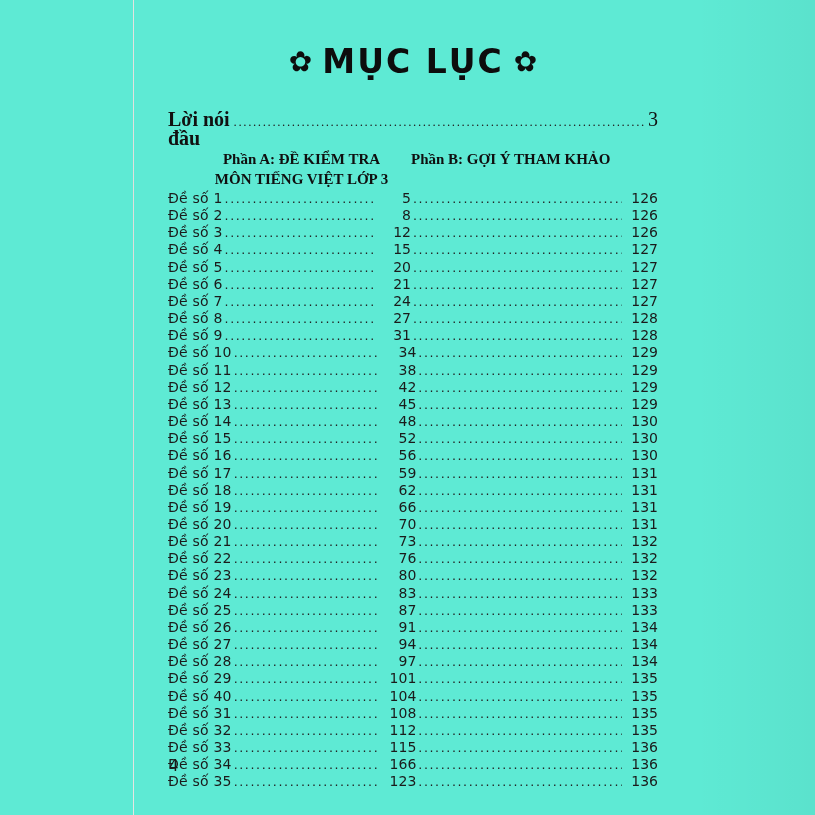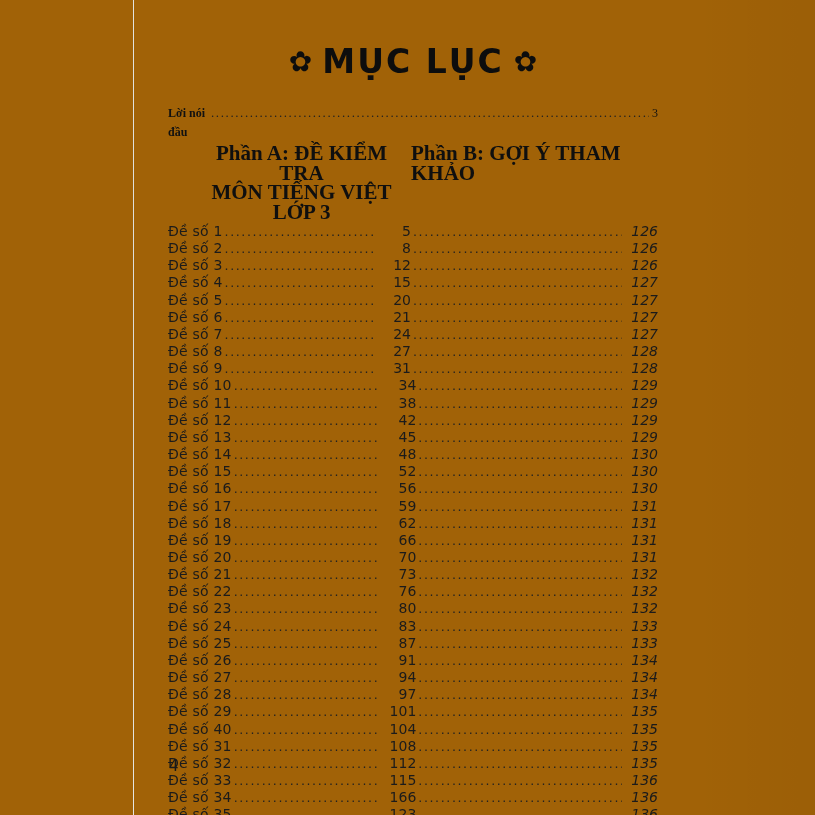--- a/index.html
+++ b/index.html
@@ -2,21 +2,21 @@
 <html><head>
 <meta charset="utf-8">
 <style>
   html, body { margin: 0; padding: 0; }
   body { background: #ffffff; font-family: "DejaVu Sans", sans-serif; }
 
   .scan {
     position: relative;
     width: 815px;
     height: 815px;
-    background: #a16207;
+    background: #5eead4;
     overflow: hidden;
     color: #161616;
   }
 
   
   .page-edge-line {
     position: absolute;
     left: 133px; top: 0; bottom: 0;
     width: 1px;
     background: linear-gradient(to bottom, #e3e3df, #d9d9d4 60%, #e6e6e2);
@@ -51,37 +51,37 @@
     font-size: 28px;
     letter-spacing: 0;
     position: relative;
     top: -2px;
     padding: 0 10px;
   }
 
   .intro-row {
     display: flex;
     align-items: baseline;
-    margin-top: 17px;
+    margin-top: 24px;
     font-family: "Liberation Serif", serif;
     font-weight: bold;
-    font-size: 12px;
+    font-size: 20px;
     line-height: 19px;
     color: #111;
   }
   .intro-row .leader { margin: 0 3px; }
   .intro-row .leader::after { font-size: 13px; font-weight: normal; }
 
   .parts {
     display: flex;
     margin-top: 2px;
     padding-left: 24px;
     font-family: "Liberation Serif", serif;
     font-weight: bold;
-    font-size: 21px;
+    font-size: 15px;
     line-height: 19.5px;
     color: #0f0f0f;
   }
   .part-a { width: 47%; text-align: center; }
   .part-b { width: 53%; text-align: left; }
 
   .entries { margin-top: 1px; }
 
   .entry-row {
     display: flex;
@@ -106,21 +106,21 @@
     content: "......................................................................................................................................";
     font-size: 12.6px;
     letter-spacing: 1.6px;
   }
   .leader.l1 { flex: 72 1 0; }
   .leader.l2 { flex: 100 1 0; }
   .leader.intro-leader { flex: 1 1 auto; }
 
   .num { flex: 0 0 auto; text-align: right; }
   .num-a { width: 34px; }
-  .num-b { width: 34px; font-style: italic; }
+  .num-b { width: 34px; }
 
   .intro-page { flex: 0 0 auto; text-align: right; font-weight: normal; font-family: "Liberation Serif", serif; }
 
   .footer-page-number {
     position: absolute;
     left: 169px;
     top: 757px;
     font-family: "DejaVu Sans", sans-serif;
     font-size: 15px;
     color: #1a1a1a;

